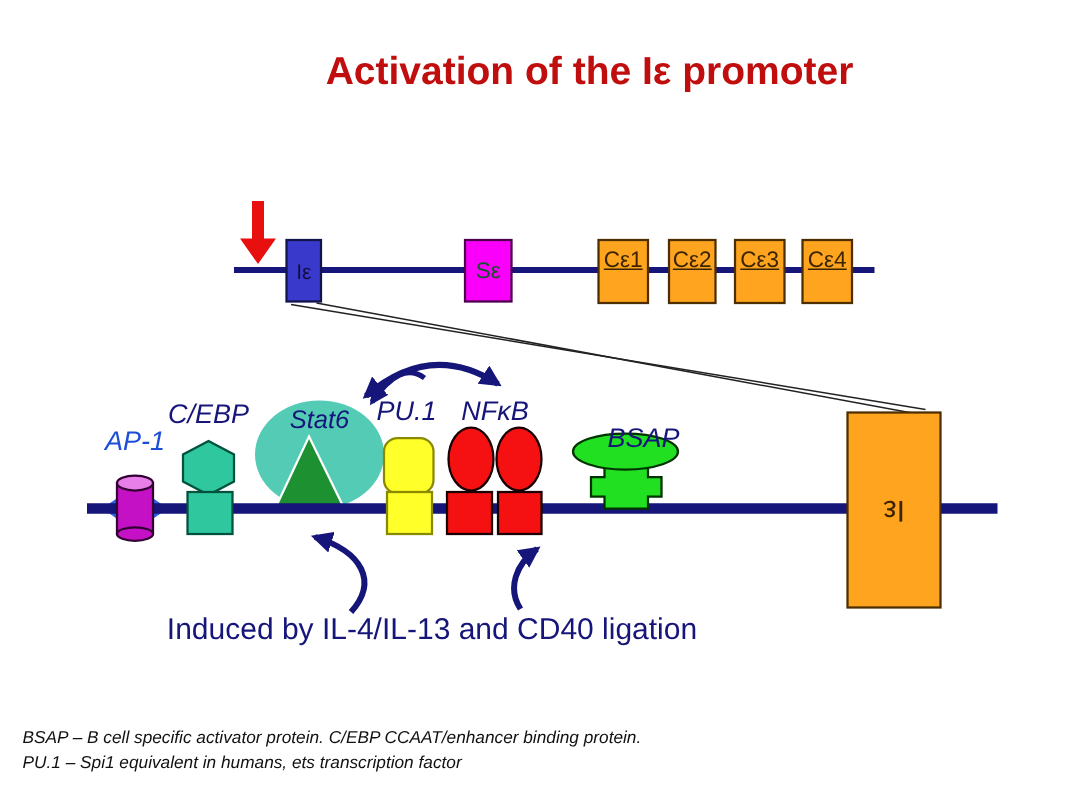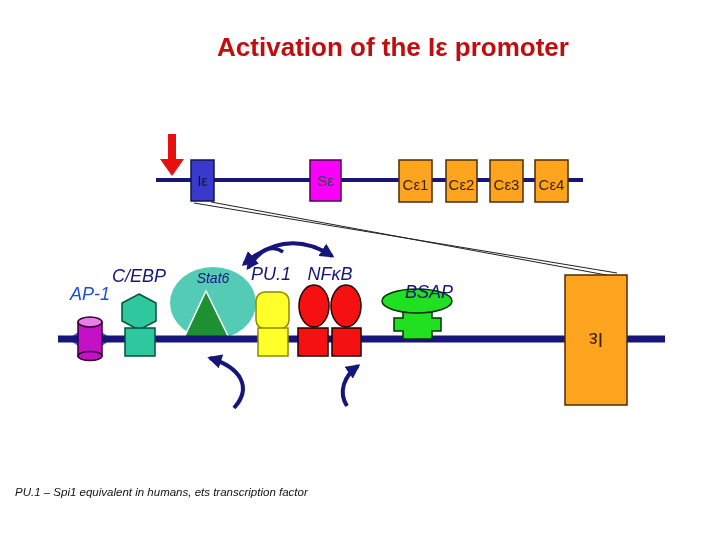--- a/index.html
+++ b/index.html
@@ -6,25 +6,25 @@
   #slide{position:relative;width:720px;height:540px;background:#ffffff;overflow:hidden;
          font-family:"Liberation Sans", sans-serif;}
   #vec{position:absolute;left:0;top:0;}
   .lbl{position:absolute;display:flex;align-items:center;justify-content:center;
        text-align:center;white-space:nowrap;}
   .title{left:93px;top:31px;width:600px;height:32px;font-size:26px;font-weight:bold;color:#c00d0d;}
   .subtitle{left:60px;top:89px;width:235px;font-size:17px;color:#15157a;line-height:20px;display:block;text-align:center;}
   .boxlbl{font-size:15px;}
   .ie-lbl{left:191px;top:160px;width:23px;height:41px;color:#101040;font-size:14px;}
   .se-lbl{left:310px;top:160px;width:31px;height:41px;color:#14532d;}
-  .ce-lbl{top:163px;height:42px;color:#3d2400;}
+  .ce-lbl{top:152px;height:42px;color:#3d2400;text-decoration:underline;}
   .factor{font-size:18px;color:#15157a;font-style:italic;}
   .ap1{left:62px;top:284px;width:56px;color:#1d4ed8;}
   .cebp{left:104px;top:266px;width:70px;}
-  .stat6{left:187px;top:270px;width:52px;font-size:14px;}
+  .stat6{left:187px;top:270px;width:52px;font-size:17px;}
   .pu1{left:247px;top:264px;width:48px;}
   .nfkb{left:297px;top:264px;width:66px;}
   .bsap{left:398px;top:264px;width:62px;margin-top:18px;}
   .bigbox-lbl{left:565px;top:275px;width:62px;height:130px;font-size:20px;color:#3d2400;
               transform:rotate(180deg);}
   .induced{left:48px;top:409px;width:480px;font-size:20px;color:#15157a;}
   .footnote{position:absolute;left:15px;top:484px;font-size:11.5px;font-style:italic;
             color:#111111;line-height:17px;}
 </style>
 </head>
@@ -101,18 +101,20 @@
 
   <div class="lbl factor ap1">AP-1</div>
   <div class="lbl factor cebp">C/EBP</div>
   <div class="lbl factor stat6">Stat6</div>
   <div class="lbl factor pu1">PU.1</div>
   <div class="lbl factor nfkb">NFκB</div>
   <div class="lbl factor bsap">BSAP</div>
 
   <div class="lbl bigbox-lbl">Iε</div>
 
+  <div class="lbl induced">Induced by IL-4/IL-13 and CD40 ligation</div>
 
   <div class="footnote">
+    <div>BSAP – B cell specific activator protein. C/EBP CCAAT/enhancer binding protein.</div>
     <div>PU.1 – Spi1 equivalent in humans, ets transcription factor</div>
   </div>
 
 </div>
 
 </body></html>

